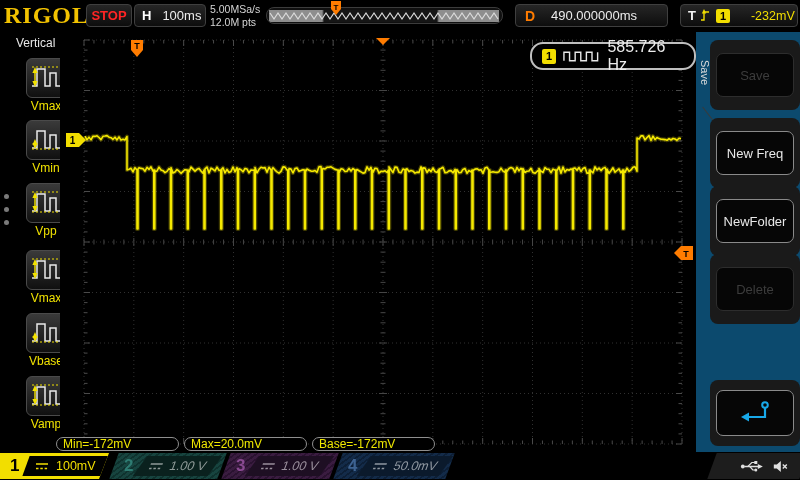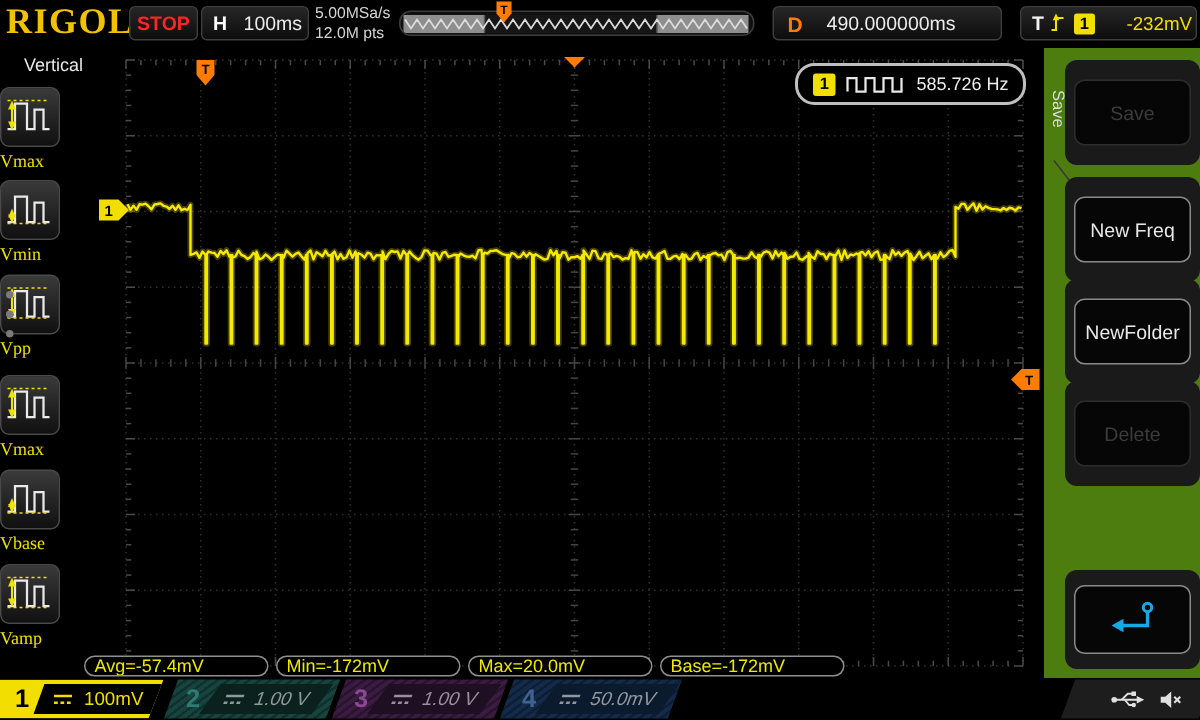--- a/index.html
+++ b/index.html
@@ -23,34 +23,34 @@
   .dbox .dl{color:#FF7C00;font-weight:bold;font-size:14px;margin-left:9px;}
   .dbox .dv{color:#ececec;font-size:13px;margin:0 auto;padding-right:14px;}
   .trbox{left:680px;width:118px;}
   .trbox .tl{color:#f2f2f2;font-weight:bold;font-size:13px;margin-left:7px;}
   .trbox .badge{width:14px;height:14px;background:#F2DE00;border-radius:2px;color:#000;
                 font-weight:bold;font-size:11px;display:flex;align-items:center;justify-content:center;margin-left:5px;}
   .trbox .tv{color:#F2DE00;font-size:12.5px;margin-left:21px;}
   
   .lmenu{left:0;top:32px;width:60px;height:420px;}
   .lmenu .title{position:absolute;top:4px;left:16px;width:60px;text-align:left;color:#e8e8e8;font-size:12px;}
-  .vitem{position:absolute;left:0;width:60px;text-align:left;font-family:Liberation Serif, serif;}
+  .vitem{position:absolute;left:16px;width:60px;text-align:center;}
   .micon{display:inline-block;width:38px;height:38px;background:linear-gradient(#3a3a3a,#101010);
          border:1px solid #4a4a4a;border-radius:6px;}
   .vlabel{color:#F0E200;font-size:12px;margin-top:0px;}
   .pagedot{position:absolute;left:4px;width:5px;height:5px;border-radius:50%;background:#7a7a7a;}
   
   .wavearea{left:60px;top:32px;width:636px;height:420px;background:#000;}
   .fbadge{position:absolute;left:470px;top:10px;height:24px;background:#000;border:2px solid #bfbfbf;
           border-radius:13px;display:flex;align-items:center;padding:0 10px;gap:7px;}
   .fchan{width:15px;height:15px;background:#F2DE00;border-radius:2px;color:#000;font-weight:bold;
          font-size:11px;display:flex;align-items:center;justify-content:center;}
-  .fval{color:#ececec;font-size:12px;}
+  .fval{color:#ececec;font-size:16px;}
   
-  .rmenu{left:696px;top:32px;width:104px;height:420px;background:#4d7c0f;}
+  .rmenu{left:696px;top:32px;width:104px;height:420px;background:#0c4a6e;}
   .vtab{position:absolute;left:0;top:6px;width:15px;height:70px;color:#dcdcdc;font-size:11px;
         writing-mode:vertical-rl;text-align:center;}
   .tabdiag{position:absolute;left:2px;top:84px;width:24px;height:1px;background:#3a3a3a;transform:rotate(52deg);}
   .well{position:absolute;left:14px;width:90px;height:70px;background:#1a1a1a;border-radius:8px;}
   .rbtn{position:absolute;left:20px;width:78px;height:44px;background:#060606;border:1px solid #8a8a8a;
         border-radius:7px;color:#e8e8e8;font-size:13px;display:flex;align-items:center;justify-content:center;
         box-sizing:border-box;}
   .rbtn.disabled{border-color:#2d2d2d;color:#3c3c3c;}
   
   .measbar{left:56px;top:437px;display:flex;gap:5px;}
@@ -550,21 +550,20 @@
     <div class="rbtn" style="top:358px;height:46px">
       <svg width="38" height="26" viewBox="0 0 38 26">
         <circle cx="29" cy="5" r="2.8" stroke="#18A8E8" stroke-width="2" fill="none"></circle>
         <path d="M29,8 L29,17 L12,17" stroke="#18A8E8" stroke-width="2.2" fill="none"></path>
         <polygon points="5,17 13,12.5 13,21.5" fill="#18A8E8"></polygon>
       </svg>
     </div>
   </div>
 
   <div class="abs measbar">
-    <div class="meas">Avg=-57.4mV</div>
     <div class="meas">Min=-172mV</div>
     <div class="meas">Max=20.0mV</div>
     <div class="meas">Base=-172mV</div>
   </div>
 
   <div class="abs chbar">
     <div class="chblk ch1">
       <span class="num">1</span>
       <span class="inner">
         <svg class="unskew" width="14" height="10" viewBox="0 0 14 10">

